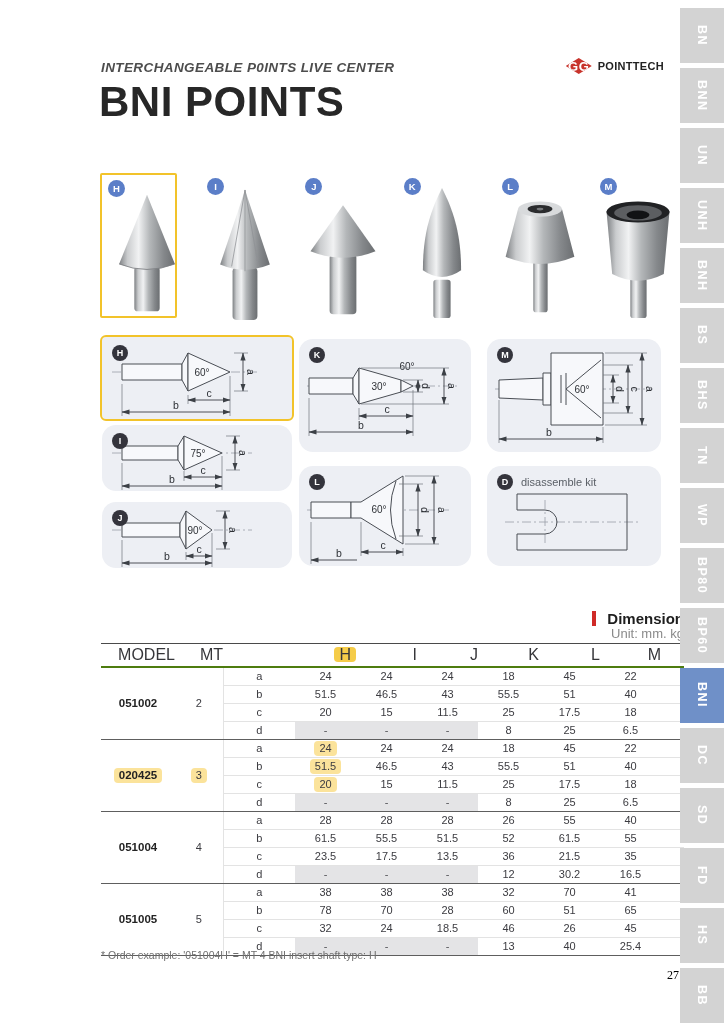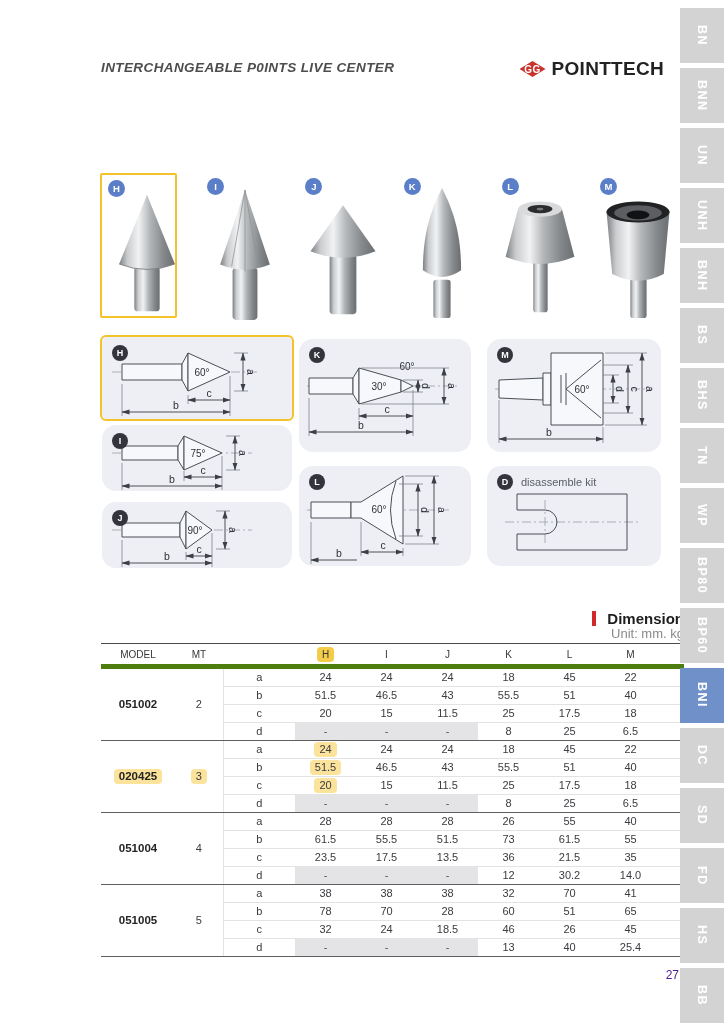--- a/index.html
+++ b/index.html
@@ -16,22 +16,22 @@
 
   
   .main { position:absolute; left:62px; top:0; width:583px; height:1024px;margin-left:39px; }
 
   .subtitle { position:absolute; top:60px; left:0; font-style:italic; font-weight:bold;
               font-size:13.5px; color:#4d4d4d; letter-spacing:0.4px; }
   .logo { position:absolute; top:58px; right:20px; display:flex; align-items:center; gap:6px; }
   .logo .diamond { width:26px; height:16px; background:#c8332b;
                    clip-path:polygon(50% 0, 100% 50%, 50% 100%, 0 50%);
                    display:flex; align-items:center; justify-content:center; }
-  .logo .diamond span { color:#fff; font-size:10px; font-weight:bold; letter-spacing:0.5px; }
-  .logo .brand { font-size:19px; font-weight:800; color:#222; letter-spacing:0.3px; }
+  .logo .diamond span { color:#fff; font-size:13px; font-weight:bold; letter-spacing:0.5px; }
+  .logo .brand { font-size:11px; font-weight:800; color:#222; letter-spacing:0.3px; }
   .title { position:absolute; top:78px; left:-2px; font-size:42px; font-weight:800;
            color:#272727; letter-spacing:0.5px; }
 
   
   .photos { position:absolute; top:170px; left:0; width:583px; height:158px;
             display:flex; justify-content:space-between; }
   .pcell { position:relative; width:92px; height:158px; }
   .pbadge { position:absolute; top:8px; left:8px; width:17px; height:17px; border-radius:50%;
             background:#5b7ec8; color:#fff; font-size:9.5px; font-weight:bold;
             display:flex; align-items:center; justify-content:center; z-index:3; }
@@ -62,54 +62,55 @@
   
   .dim-head { position:absolute; top:610px; left:0; width:583px;text-align:right; }
   .accent-bar { display:inline-block; width:4px; height:15px; background:#cf2a27;
                 margin-right:7px; vertical-align:-2px; }
   .dim-title { font-size:15px; font-weight:bold; color:#1e1e1e; }
   .unit { position:absolute; right:0; top:16px; font-size:13px; color:#8a8a8a; }
 
   .table-wrap { position:absolute; top:643px; left:0; width:583px; }
   table.dims { width:583px; border-collapse:collapse; table-layout:fixed;
                border-top:1.5px solid #4a4a4a; font-size:11px; color:#3b3b40; }
-  table.dims th { height:23px; font-weight:normal; font-size:10px; color:#36363a;
-                  text-align:center; border-bottom:5px solid #4d7c0f; }
+  table.dims th { height:23px; font-weight:normal; font-size:16px; color:#36363a;
+                  text-align:right; border-bottom:2px solid #4d7c0f; }
   table.dims td { height:17px; line-height:17px; padding:0; text-align:center; }
   td.model { font-weight:bold; color:#232323; font-size:11.5px;
              border-bottom:1px solid #5e5e5e; }
   td.mt { border-bottom:1px solid #5e5e5e; }
   td.param { border-left:1px solid #e3e3e3; }
   tr:not(.glast) td.param, tr:not(.glast) td.val { border-bottom:1px solid #e3e3e3; }
   tr.glast td.param, tr.glast td.val { border-bottom:1px solid #5e5e5e; }
   td.gray { background:#e4e4e6; color:#55555a; }
   .pill { display:inline-block; background:#fbe39b; border-radius:4px; padding:0 5px;
           line-height:15px; }
   .hdr-pill { display:inline-block; background:#f5cc49; border-radius:4px; padding:0 5px;
               line-height:15px; }
 
   .note2 { position:absolute; top:949px; left:0; font-size:10.5px; color:#6f6f6f; }
-  .pagenum { position:absolute; top:968px; right:5px; font-size:12px; color:#4c1d95; }
+  .pagenum { position:absolute; top:968px; right:5px; font-size:12px; color:#000000;font-family:Liberation Serif, serif; }
 </style>
 </head>
 <body>
 
 <div class="page">
 
   <div class="main">
 
     <div class="subtitle">INTERCHANGEABLE P0INTS LIVE CENTER</div>
 
     <div class="logo">
       <span class="diamond">
           <span>GG</span>
         </span>
       <span class="brand">POINTTECH</span>
     </div>
 
+    <div class="title">BNI POINTS</div>
 
     <div class="photos">
 
       <div class="pcell hl">
         <div class="hlbox"></div>
         <span class="pbadge">H</span>
         <svg class="photo" width="76" height="146" viewBox="0 0 90 150">
           <defs>
               <linearGradient id="pg1" x1="0" y1="0" x2="1" y2="0">
             <stop offset="0" stop-color="#7d8083"></stop>
@@ -552,21 +553,21 @@
               <td class="val">26</td>
               <td class="val">55</td>
               <td class="val">40</td>
               <td class="val"></td>
             </tr>
             <tr class="">
               <td class="param">b</td>
               <td class="val">61.5</td>
               <td class="val">55.5</td>
               <td class="val">51.5</td>
-              <td class="val">73</td>
+              <td class="val">52</td>
               <td class="val">61.5</td>
               <td class="val">55</td>
               <td class="val"></td>
             </tr>
             <tr class="">
               <td class="param">c</td>
               <td class="val">23.5</td>
               <td class="val">17.5</td>
               <td class="val">13.5</td>
               <td class="val">36</td>
@@ -574,21 +575,21 @@
               <td class="val">35</td>
               <td class="val"></td>
             </tr>
             <tr class="glast">
               <td class="param">d</td>
               <td class="val gray">-</td>
               <td class="val gray">-</td>
               <td class="val gray">-</td>
               <td class="val">12</td>
               <td class="val">30.2</td>
-              <td class="val">14.0</td>
+              <td class="val">16.5</td>
               <td class="val"></td>
             </tr>
             <tr class="">
               <td rowspan="4" class="model">051005</td>
               <td rowspan="4" class="mt">5</td>
               <td class="param">a</td>
               <td class="val">38</td>
               <td class="val">38</td>
               <td class="val">38</td>
               <td class="val">32</td>
@@ -623,20 +624,21 @@
               <td class="val gray">-</td>
               <td class="val">13</td>
               <td class="val">40</td>
               <td class="val">25.4</td>
               <td class="val"></td>
             </tr>
           </tbody>
         </table>
     </div>
 
+    <div class="note2">* Order example: '051004H' = MT 4 BNI insert shaft type: H</div>
     <div class="pagenum">27</div>
   </div>
 
   <div class="sidebar">
       <div class="side-tab">BN</div>
       <div class="side-tab">BNN</div>
       <div class="side-tab">UN</div>
       <div class="side-tab">UNH</div>
       <div class="side-tab">BNH</div>
       <div class="side-tab">BS</div>

